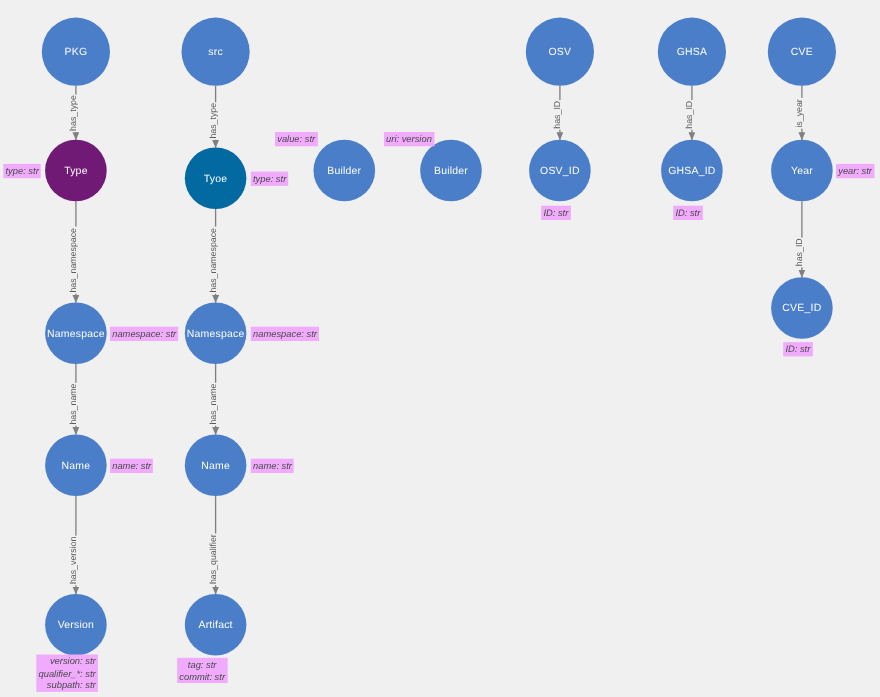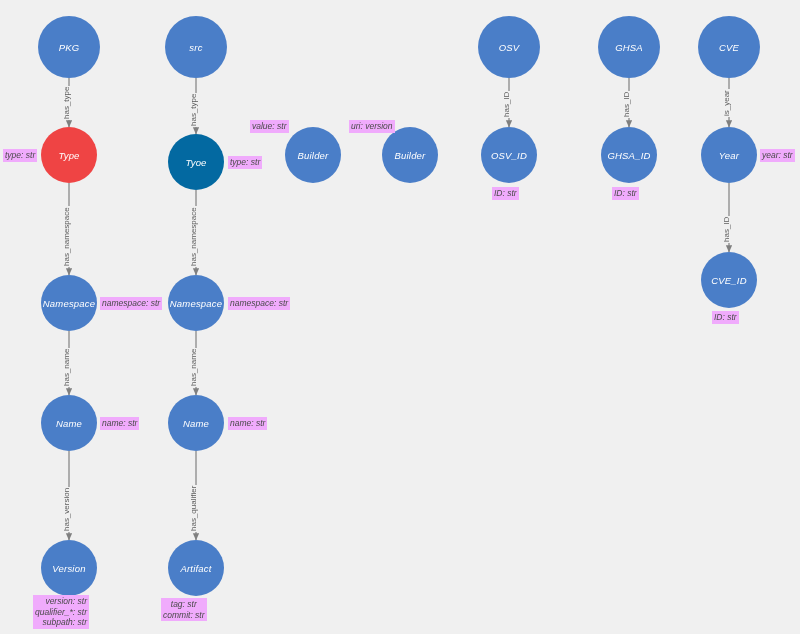--- a/index.html
+++ b/index.html
@@ -29,21 +29,20 @@
     background: #4a7ec8;
     color: #ffffff;
     display: flex;
     align-items: center;
     justify-content: center;
     font-size: 9.5px;
     letter-spacing: 0.2px;
     text-align: left;
     box-sizing: border-box;
     z-index: 3;
-    font-style: italic;
   }
   .attr {
     position: absolute;
     background: #f0abfc;
     color: #4a4a4a;
     font-size: 8.5px;
     line-height: 10.5px;
     padding: 1px 2px;
     white-space: pre;
     z-index: 4;
@@ -89,21 +88,21 @@
         <line x1="509" y1="78" x2="509" y2="127" stroke="#808080" stroke-width="1.2" marker-end="url(#arrowhead)"></line>
         <line x1="629" y1="78" x2="629" y2="127" stroke="#808080" stroke-width="1.2" marker-end="url(#arrowhead)"></line>
         <line x1="729" y1="78" x2="729" y2="127" stroke="#808080" stroke-width="1.2" marker-end="url(#arrowhead)"></line>
         <line x1="729" y1="183" x2="729" y2="252" stroke="#808080" stroke-width="1.2" marker-end="url(#arrowhead)"></line>
       </g>
   </svg>
   <div id="node-group">
       <div class="node" style="left: 38px; top: 16px; width: 62px; height: 62px; background: rgb(74, 126, 200); color: rgb(255, 255, 255);">
         <span>PKG</span>
       </div>
-      <div class="node" style="left: 41px; top: 127px; width: 56px; height: 56px; background: #ef4444; color: rgb(255, 255, 255);">
+      <div class="node" style="left: 41px; top: 127px; width: 56px; height: 56px; background: #701a75; color: rgb(255, 255, 255);">
         <span>Type</span>
       </div>
       <div class="node" style="left: 41px; top: 275px; width: 56px; height: 56px; background: rgb(74, 126, 200); color: rgb(255, 255, 255);">
         <span>Namespace</span>
       </div>
       <div class="node" style="left: 41px; top: 395px; width: 56px; height: 56px; background: rgb(74, 126, 200); color: rgb(255, 255, 255);">
         <span>Name</span>
       </div>
       <div class="node" style="left: 41px; top: 540px; width: 56px; height: 56px; background: rgb(74, 126, 200); color: rgb(255, 255, 255);">
         <span>Version</span>

